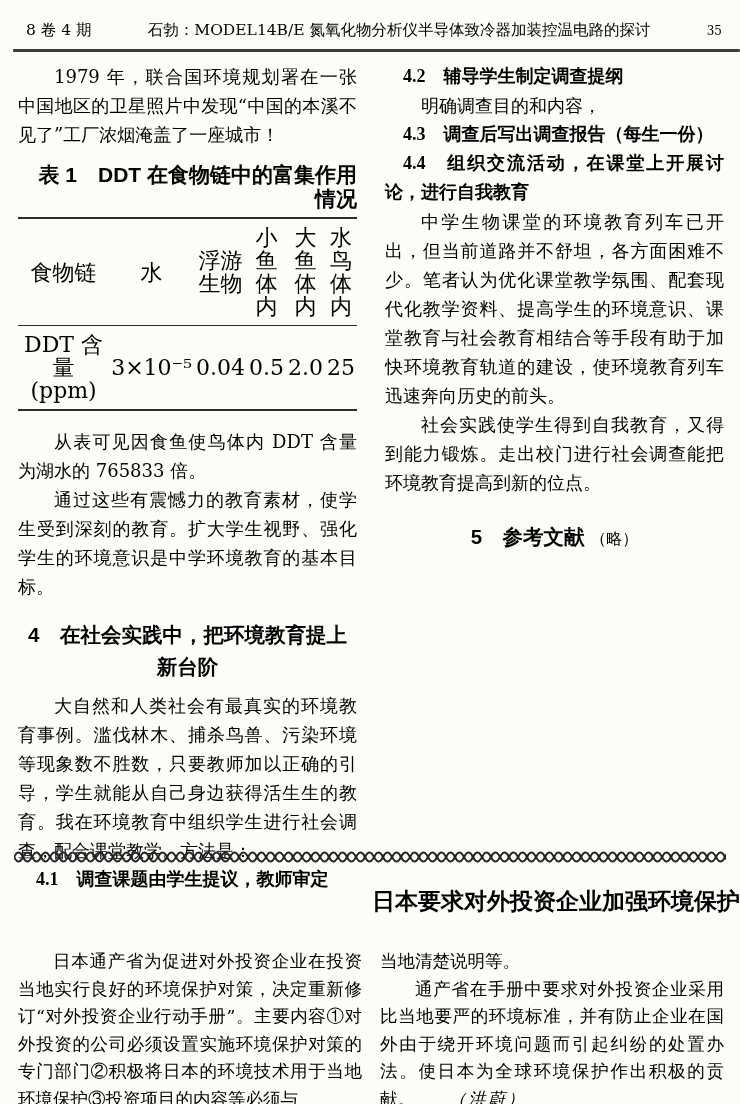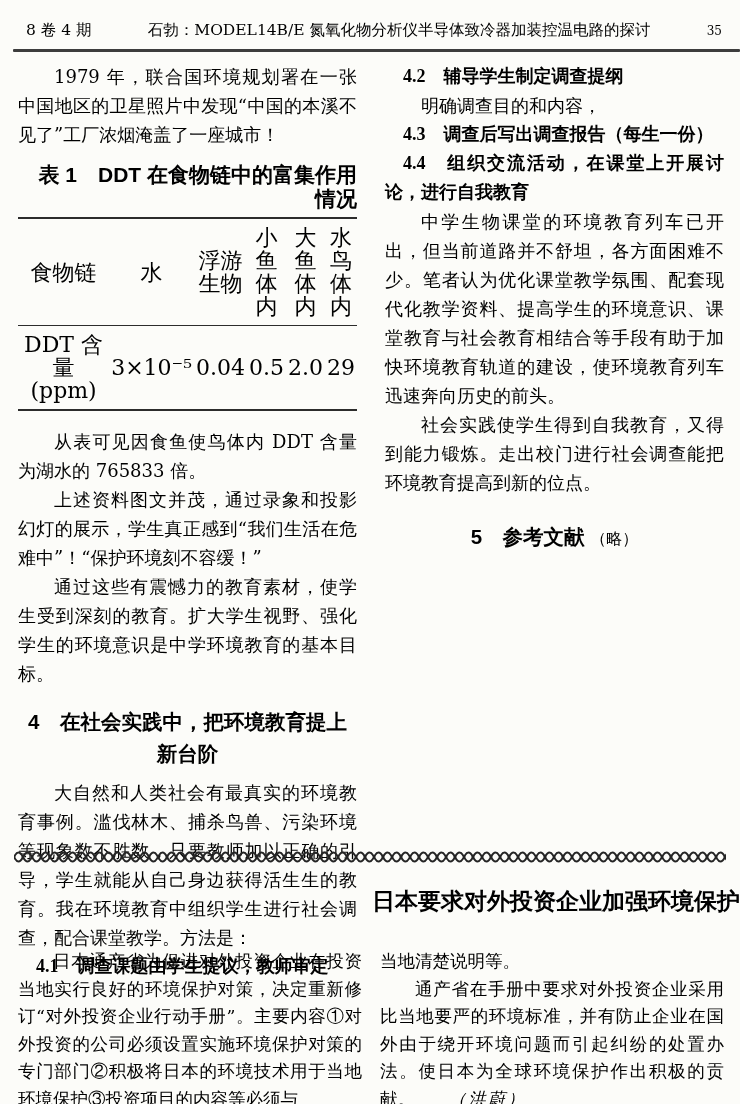--- a/index.html
+++ b/index.html
@@ -110,28 +110,27 @@
             </tr>
           </thead>
           <tbody>
             <tr>
               <td>DDT 含量
 (ppm)</td>
               <td>3×10⁻⁵</td>
               <td>0.04</td>
               <td>0.5</td>
               <td>2.0</td>
-              <td>29</td>
+              <td>25</td>
             </tr>
           </tbody>
         </table>
       </div>
 
       <p class="i2">从表可见因食鱼使鸟体内 DDT 含量为湖水的 765833 倍。</p>
-      <p class="i2">上述资料图文并茂，通过录象和投影幻灯的展示，学生真正感到“我们生活在危难中”！“保护环境刻不容缓！”</p>
       <p class="i2">通过这些有震憾力的教育素材，使学生受到深刻的教育。扩大学生视野、强化学生的环境意识是中学环境教育的基本目标。</p>
 
       <p class="h-sec">4　在社会实践中，把环境教育提上新台阶</p>
       <p class="i2">大自然和人类社会有最真实的环境教育事例。滥伐林木、捕杀鸟兽、污染环境等现象数不胜数，只要教师加以正确的引导，学生就能从自己身边获得活生生的教育。我在环境教育中组织学生进行社会调查，配合课堂教学。方法是：</p>
       <p class="subhead">4.1　调查课题由学生提议，教师审定</p>
     </div>
 
     <div class="col">
       <p class="subhead">4.2　辅导学生制定调查提纲</p>
       <p class="i2">明确调查目的和内容，</p>

